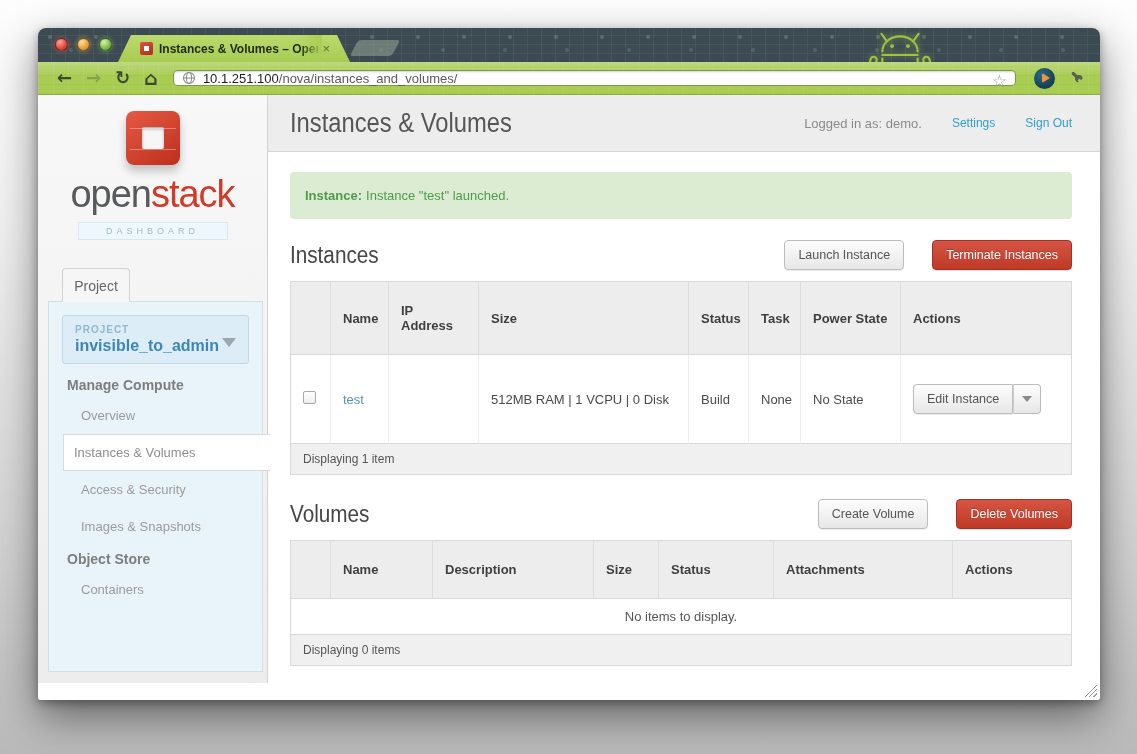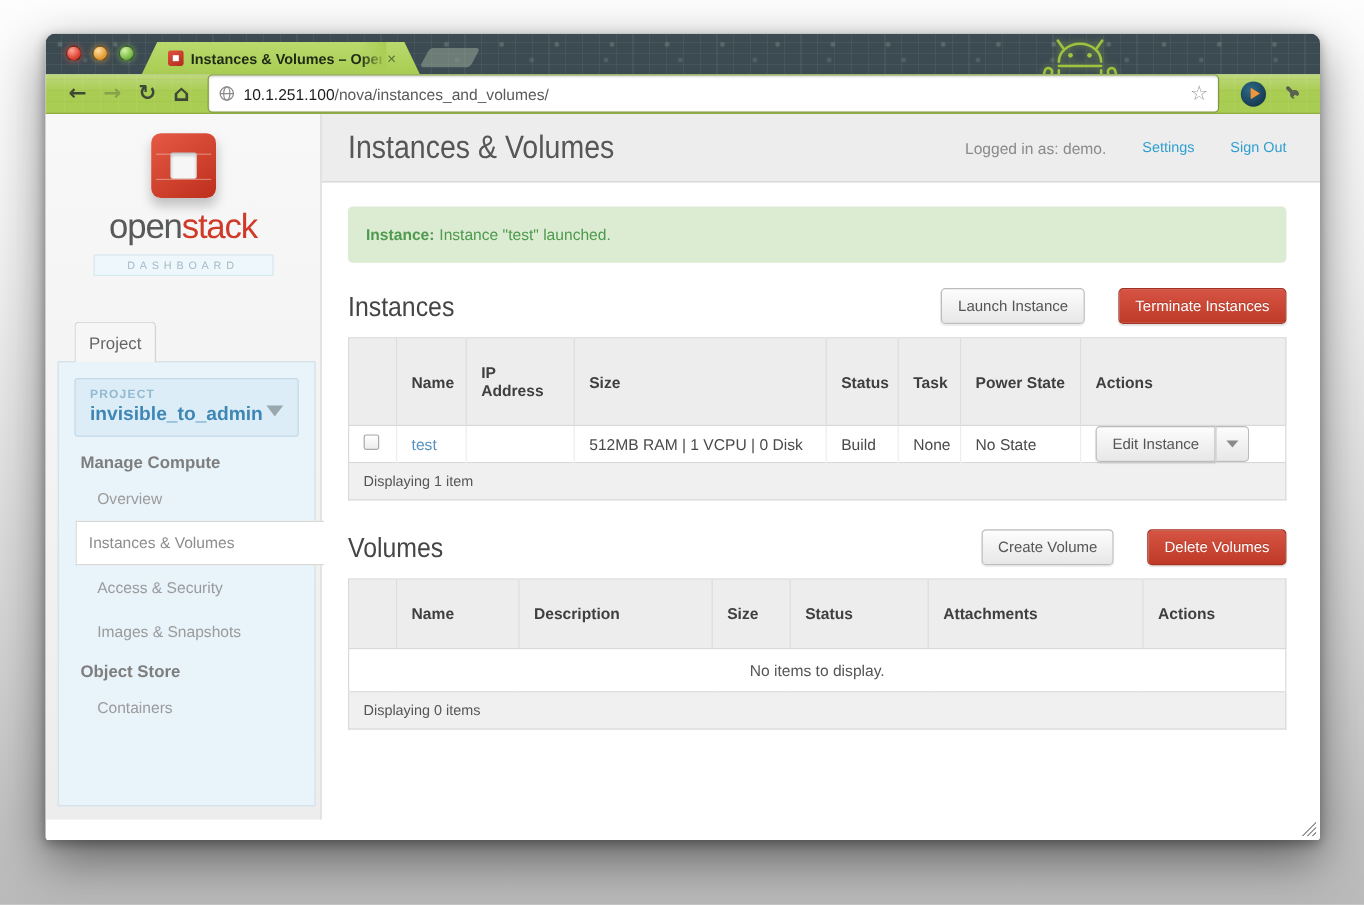--- a/index.html
+++ b/index.html
@@ -56,44 +56,44 @@
     background-image:
       linear-gradient(180deg, rgba(255,255,255,.25), rgba(255,255,255,0) 45%),
       repeating-linear-gradient(90deg, rgba(255,255,255,.07) 0 1px, transparent 1px 15px),
       repeating-linear-gradient(0deg, rgba(80,110,20,.06) 0 1px, transparent 1px 9px);
     border-bottom:1px solid #8fae41;
   }
   .nav-ico { font-family:"DejaVu Sans", sans-serif; font-size:18px; line-height:1; color:#3d4836; margin:0 7px; font-weight:bold; }
   .nav-ico.disabled { color:rgba(61,72,54,.32); }
   .nav-ico.home { font-size:19px; }
   .urlbar {
-    flex:1; height:32px; margin:0 10px 0 8px; background:#fff; border-radius:4px;
+    flex:1; height:16px; margin:0 10px 0 8px; background:#fff; border-radius:4px;
     border:1px solid #7e9a3c; box-shadow:inset 0 1px 2px rgba(0,0,0,.18);
-    display:flex; align-items:center; padding:0 8px; min-width:0;
+    display:flex; align-items:flex-start; padding:0 8px; min-width:0;
   }
   .url-text { font-size:13px; margin-left:7px; white-space:nowrap; overflow:hidden; flex:1; }
   .url-host { color:#1d1d1d; }
   .url-path { color:#5a5a5a; }
   .star-ico { font-family:"DejaVu Sans", sans-serif; font-size:17px; color:#9a9a9a; }
   .ext-ico { width:21px; height:21px; border-radius:50%; background:radial-gradient(circle at 38% 32%, #2d6a88, #153a4e 75%); display:flex; align-items:center; justify-content:center; margin:0 8px; }
   .ext-arrow { width:0; height:0; border-left:8px solid #f0953a; border-top:5px solid transparent; border-bottom:5px solid transparent; margin-left:2px; border-radius:2px; }
   .wrench { margin:0 4px; display:flex; }
   
   .page { position:relative; height:605px; background:#fff; display:flex; }
   
   .sidebar {
     flex:0 0 230px; height:588px; position:relative;
     background:linear-gradient(180deg,#f8f8f8,#ededed);
     border-right:1px solid #d2d2d2;
   }
   .logo-block { padding-top:16px; text-align:center; }
   .logo-cube { width:54px; height:54px; margin:0 auto; background:linear-gradient(145deg,#e65a45,#bd2f1c); border-radius:8px; position:relative; box-shadow:0 6px 10px rgba(0,0,0,.22); }
   .logo-cube::before { content:""; position:absolute; left:16px; top:16px; width:22px; height:22px; background:#f6f6f6; border-radius:2px; box-shadow:inset 0 2px 3px rgba(0,0,0,.3); }
   .logo-cube::after { content:""; position:absolute; left:4px; right:4px; top:17px; height:1px; background:rgba(255,255,255,.35); box-shadow:0 21px 0 rgba(255,255,255,.35); }
-  .logo-word { font-size:29px; margin-top:8px; letter-spacing:-1px; }
+  .logo-word { font-size:38px; margin-top:8px; letter-spacing:-1px; }
   .logo-open { color:#58595b; }
   .logo-stack { color:#cf3a29; }
   .logo-badge {
     width:150px; margin:6px auto 0; padding:3px 0; background:#eef7fb; border:1px solid #d8e8f0;
     font-size:9px; letter-spacing:4px; color:#a3bac7; text-align:center;
   }
   .project-tab {
     position:absolute; left:24px; top:173px; width:68px; height:34px; z-index:3;
     background:#f6f6f6; border:1px solid #d2d2d2; border-bottom:none; border-radius:4px 4px 0 0;
     font-size:14px; color:#666; display:flex; align-items:center; justify-content:center;
@@ -140,21 +140,21 @@
   }
   .btn-default { color:#555; background:linear-gradient(#fdfdfd,#e7e7e7); border:1px solid #bcbcbc; box-shadow:0 1px 1px rgba(0,0,0,.08); }
   .btn-danger { color:#fff; background:linear-gradient(#d65444,#bf3a27); border:1px solid #a53022; text-shadow:0 -1px 0 rgba(0,0,0,.2); box-shadow:0 1px 1px rgba(0,0,0,.12); }
   table { width:100%; border-collapse:collapse; table-layout:fixed; }
   .tbl { border:1px solid #d9d9d9; }
   thead th {
     background:#ededed; font-size:13px; font-weight:bold; color:#3f3f3f; text-align:left;
     padding:21px 12px; border-bottom:1px solid #d9d9d9; border-left:1px solid #dddddd;
   }
   thead th:first-child { border-left:none; }
-  tbody td { font-size:13px; color:#4a4a4a; padding:0 12px; background:#fff; border-left:1px solid #ededed; }
+  tbody td { font-size:13px; color:#4a4a4a; padding:29px 12px; background:#fff; border-left:1px solid #ededed; }
   tbody td:first-child { border-left:none; }
   tbody td.empty-cell { text-align:center; color:#555; padding:10px; }
   .row-link { color:#5794be; text-decoration:none; }
   tfoot td { background:#f0f0f0; border-top:1px solid #d9d9d9; font-size:12px; color:#555; padding:8px 12px; }
   .cbx { width:13px; height:13px; border:1px solid #a9a9a9; border-radius:2px; background:linear-gradient(#fff,#ededed); display:inline-block; }
   .split { display:inline-flex; }
   .split .btn-main { border-radius:4px 0 0 4px; }
   .split .btn-caret {
     width:28px; border-radius:0 4px 4px 0; border-left:none; display:flex; align-items:center; justify-content:center;
     background:linear-gradient(#fdfdfd,#e7e7e7); border:1px solid #bcbcbc; border-left:1px solid #cfcfcf;

